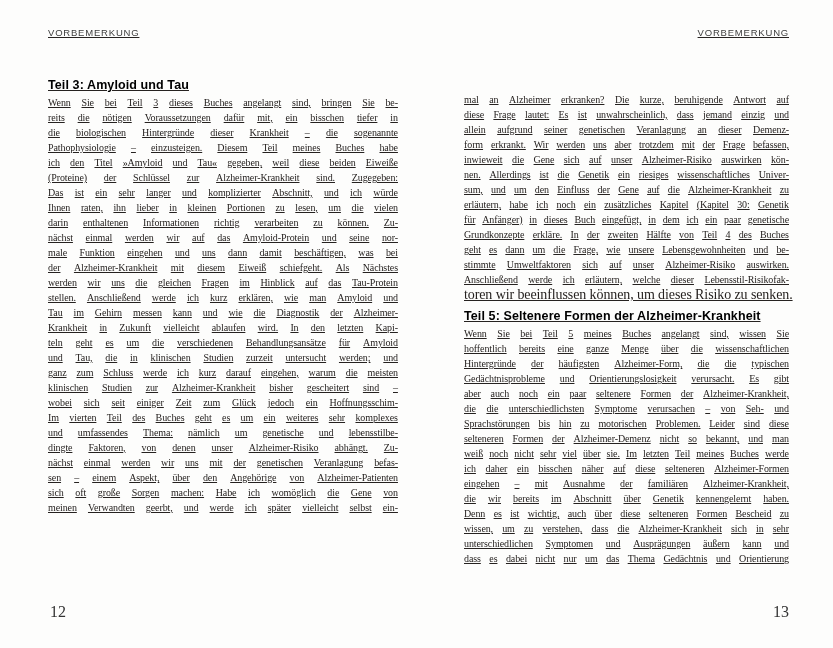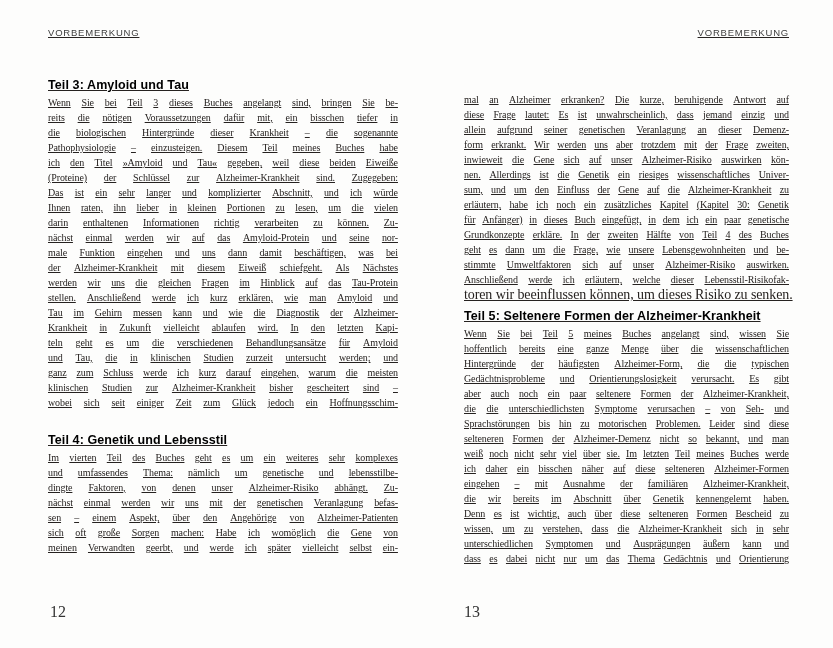--- a/index.html
+++ b/index.html
@@ -51,21 +51,21 @@
     letter-spacing:-0.1px;
     text-align:center; white-space:nowrap;
   }
 
   .page-number {
     position:absolute; top:603px;
     font-size:16px; color:#333;
     font-family:"Liberation Serif", serif;
   }
   .page-number-left  { left:50px; }
-  .page-number-right { left:464px; width:325px; text-align:left; }
+  .page-number-right { left:464px; width:325px; text-align:right; }
 </style>
 </head>
 <body>
 
 <div class="col col-left">
   <div class="running-header">VORBEMERKUNG</div>
   <div class="body-block-left" id="text-left">
       <div class="section-heading">Teil 3: Amyloid und Tau</div>
       <div class="line">
         <span>Wenn</span>
@@ -307,21 +307,20 @@
         <span>sich</span>
         <span>seit</span>
         <span>einiger</span>
         <span>Zeit</span>
         <span>zum</span>
         <span>Glück</span>
         <span>jedoch</span>
         <span>ein</span>
         <span>Hoffnungsschim-</span>
       </div>
-      <div class="section-heading section-gap-heading">Teil 4: Genetik und Lebensstil</div>
       <div class="line">
         <span>Im</span>
         <span>vierten</span>
         <span>Teil</span>
         <span>des</span>
         <span>Buches</span>
         <span>geht</span>
         <span>es</span>
         <span>um</span>
         <span>ein</span>
@@ -440,21 +439,21 @@
         <span>form</span>
         <span>erkrankt.</span>
         <span>Wir</span>
         <span>werden</span>
         <span>uns</span>
         <span>aber</span>
         <span>trotzdem</span>
         <span>mit</span>
         <span>der</span>
         <span>Frage</span>
-        <span>zweiten,</span>
+        <span>befassen,</span>
       </div>
       <div class="line">
         <span>inwieweit</span>
         <span>die</span>
         <span>Gene</span>
         <span>sich</span>
         <span>auf</span>
         <span>unser</span>
         <span>Alzheimer-Risiko</span>
         <span>auswirken</span>

